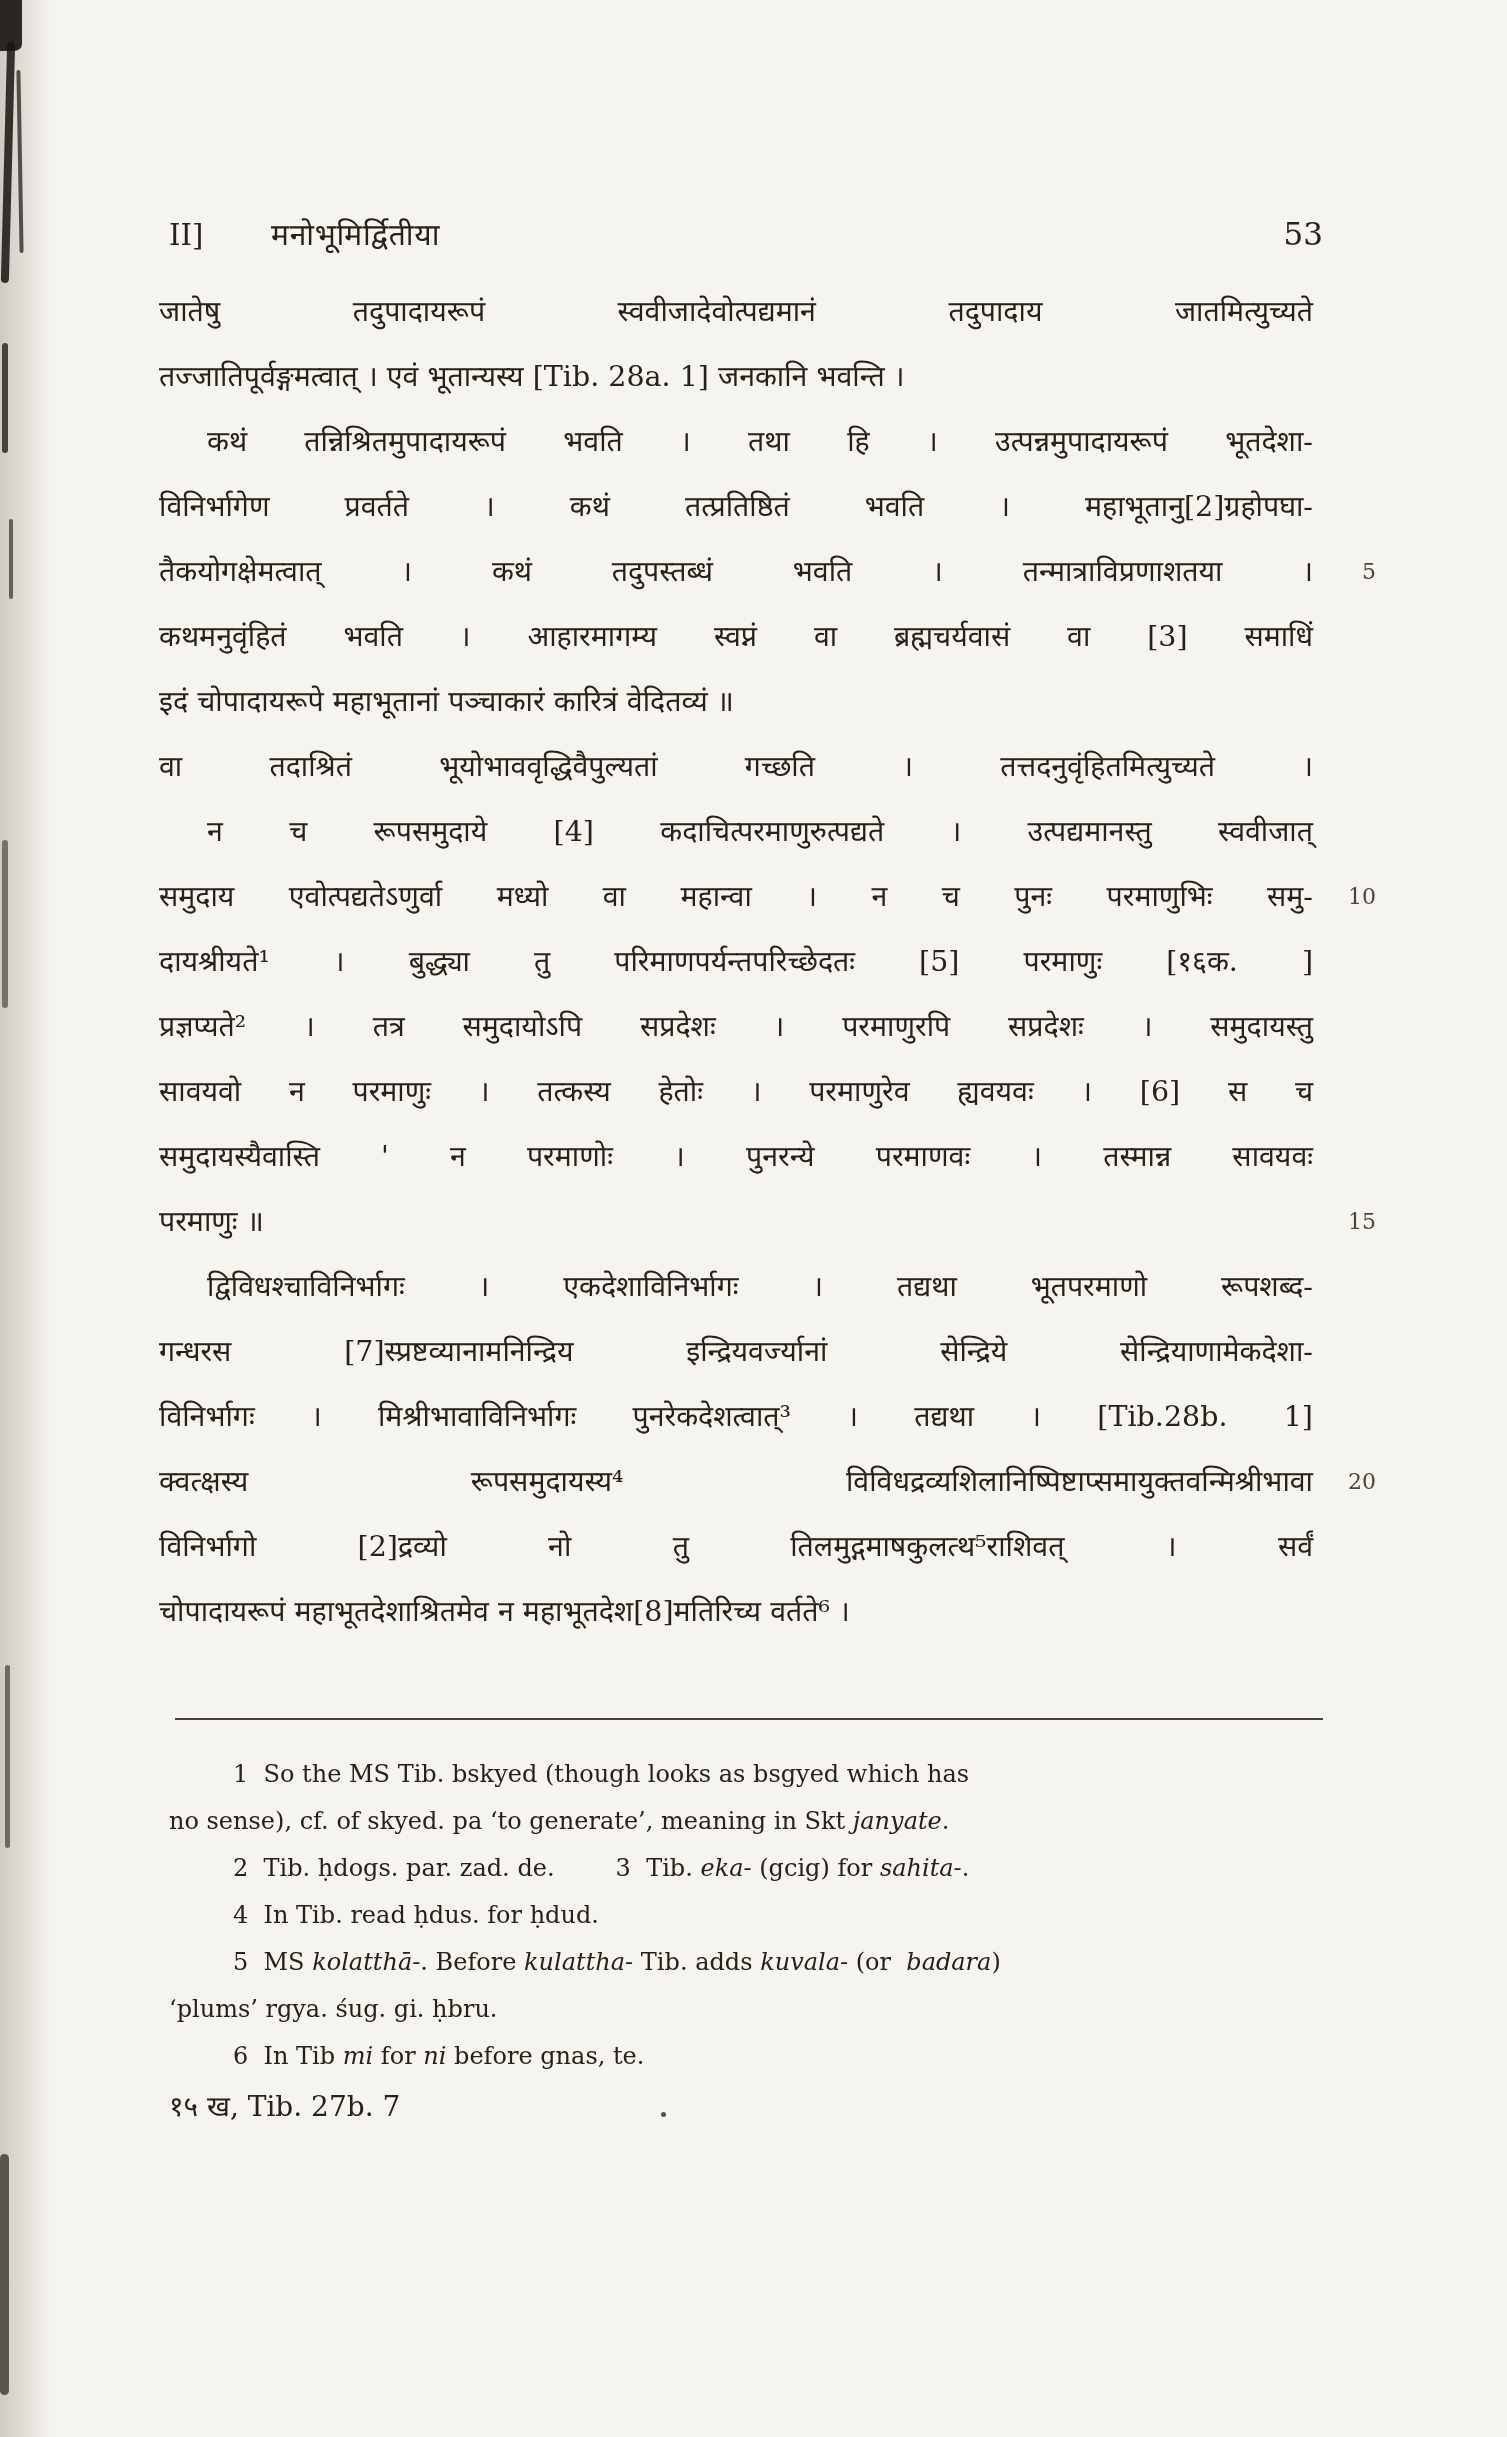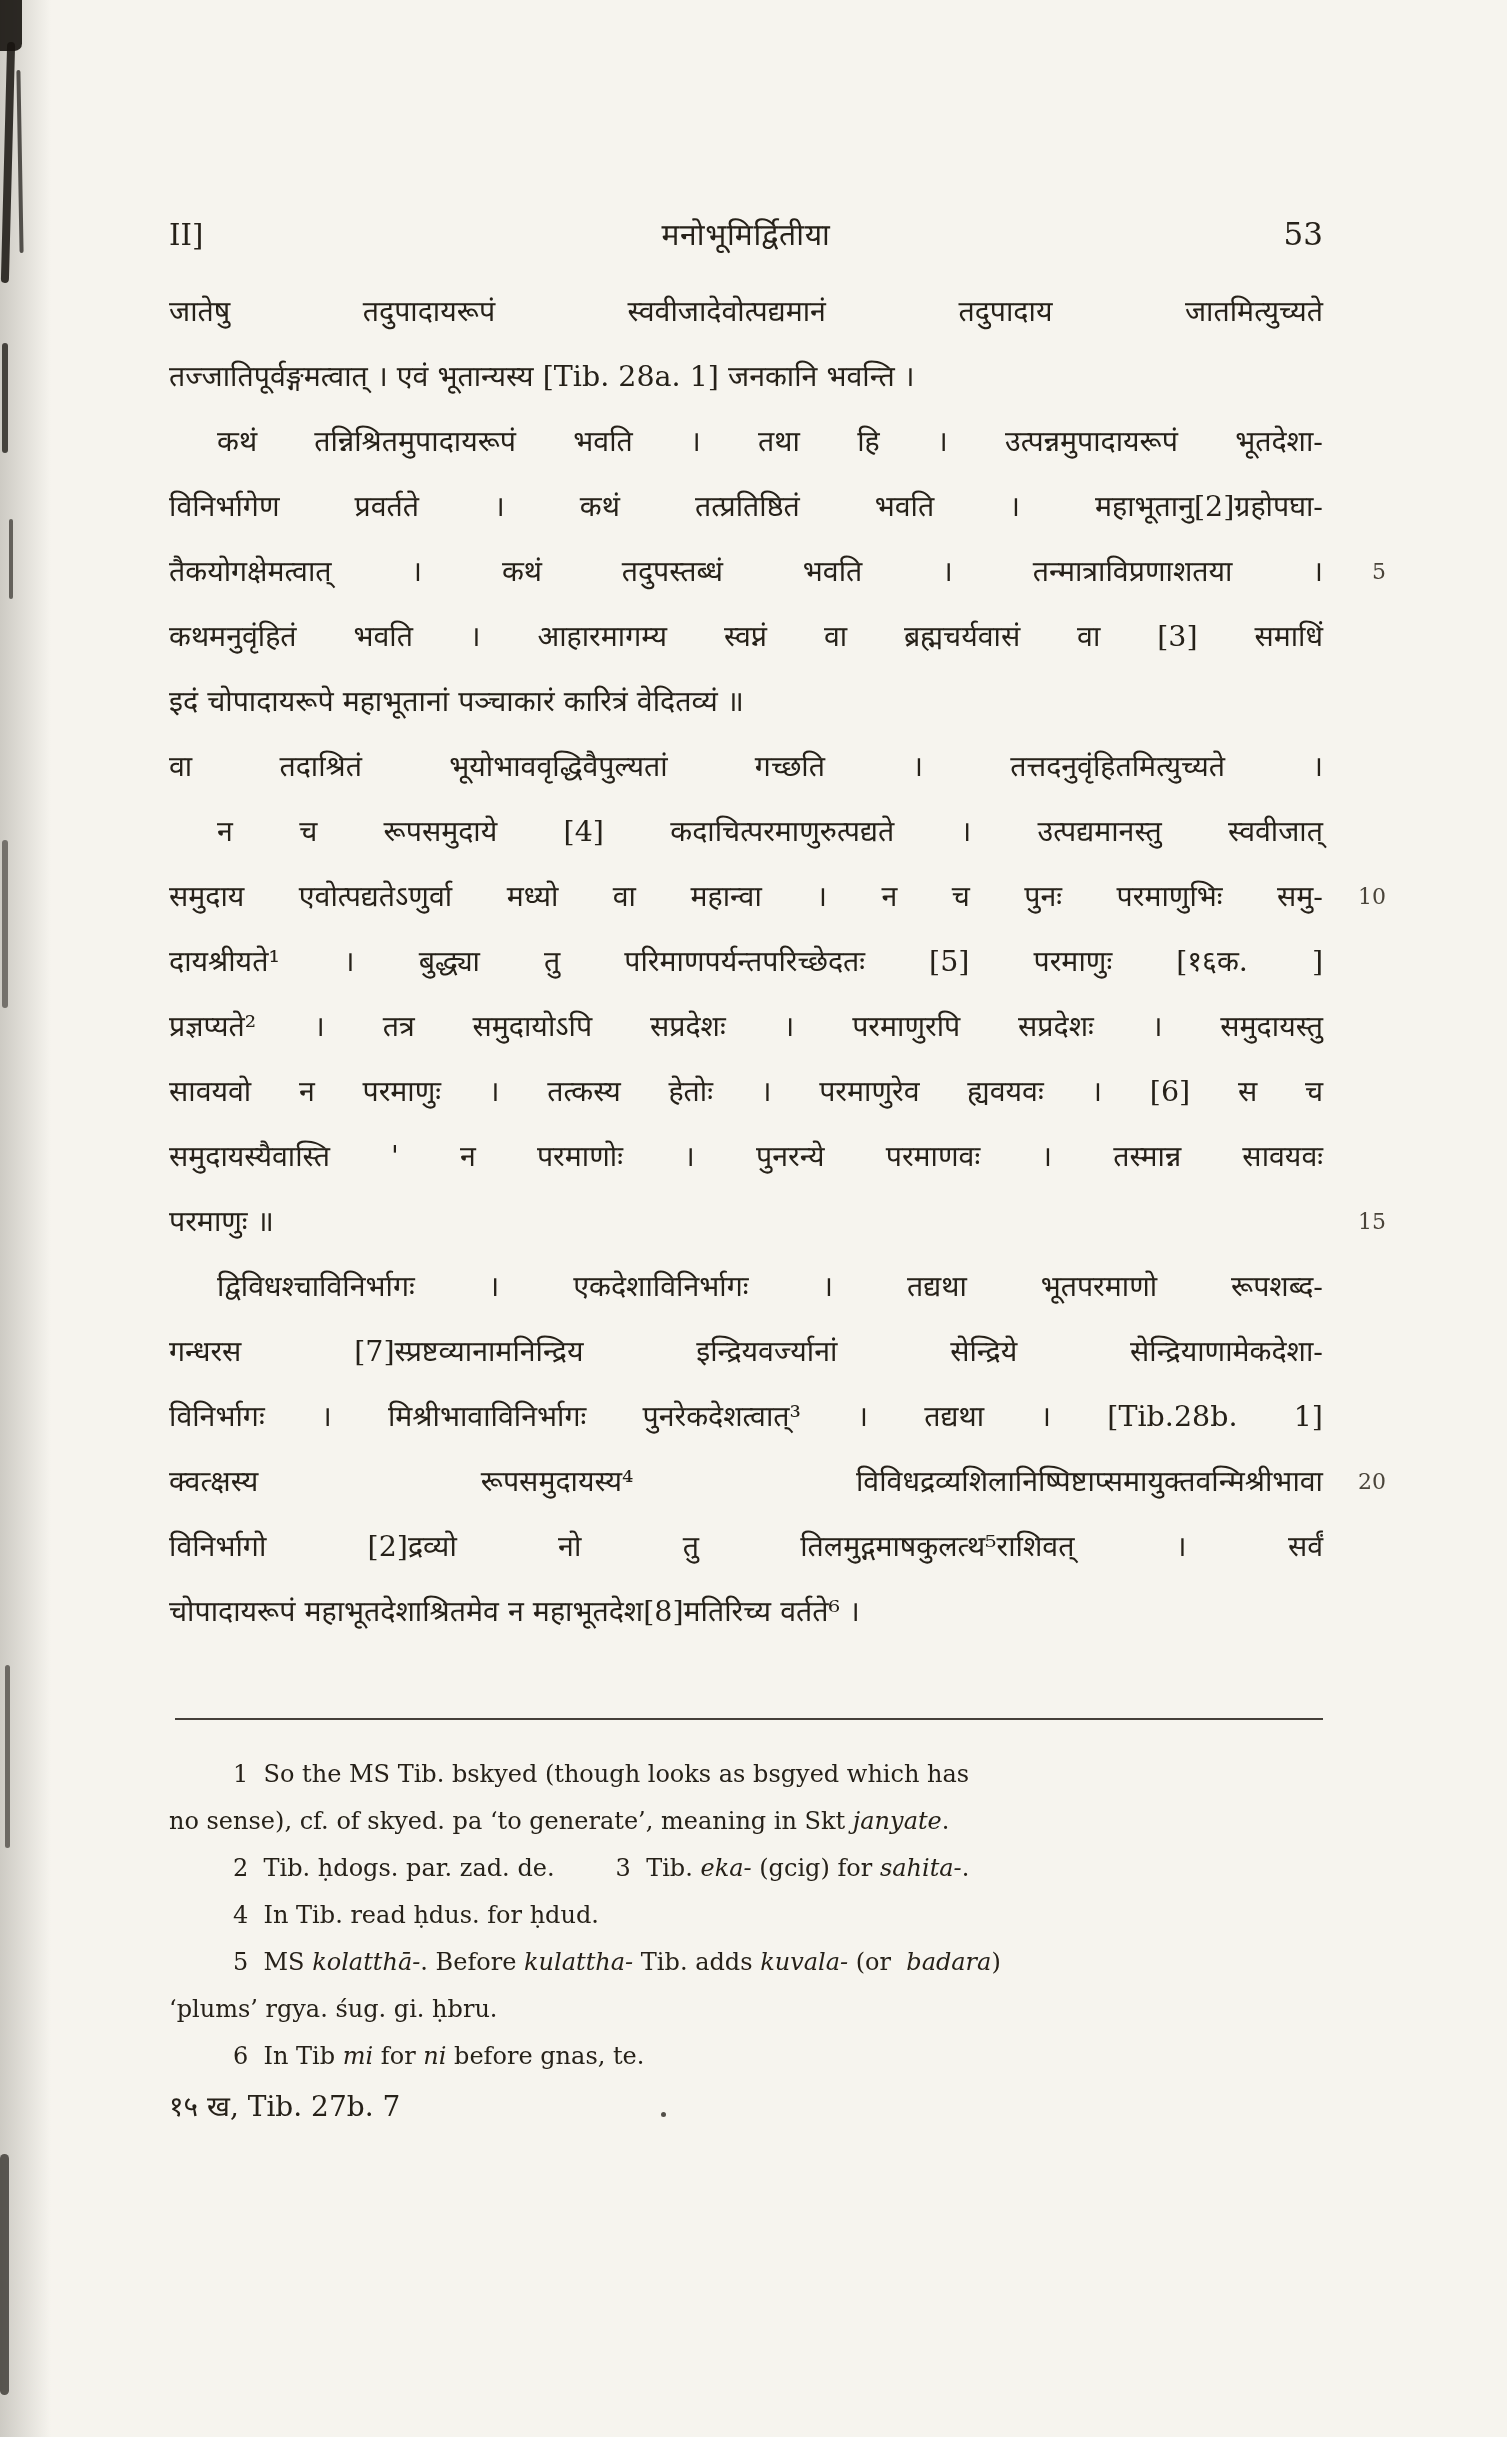--- a/index.html
+++ b/index.html
@@ -31,24 +31,24 @@
   .a7{left:0;top:0;width:22px;height:51px;opacity:.9;border-radius:0 0 7.3px 0;}
   .a8{left:0;top:2154px;width:8.8px;height:241px;opacity:.65;}
   .speck{position:absolute;width:5.1px;height:5.1px;border-radius:50%;background:#2a261f;opacity:.8;}
   .s1{left:661px;top:2112px;}
 
   .pagehead{
     position:absolute;left:169px;top:213px;width:1154px;
     display:grid;grid-template-columns:102px 1fr 102px;align-items:baseline;
   }
   .chap{font-size:29px;}
-  .title{font-size:30px;text-align:center;letter-spacing:0.7px;}
+  .title{font-size:30px;letter-spacing:0.7px;}
   .pnum{font-size:31px;text-align:right;}
 
-  .textblock{position:absolute;left:169px;top:279px;width:1154px;}
+  .textblock{position:absolute;left:159px;top:279px;width:1154px;}
   .tline{
     position:relative;height:65px;line-height:65px;
     font-size:28.5px;text-align:justify;overflow:visible;
   }
   .tline.just{text-align-last:justify;}
   .tline.indent{text-indent:48px;}
   .ltext{display:inline;}
   .mnum{
     position:absolute;right:-63px;top:0;
     font-size:22px;line-height:65px;color:var(--faint);text-indent:0;

